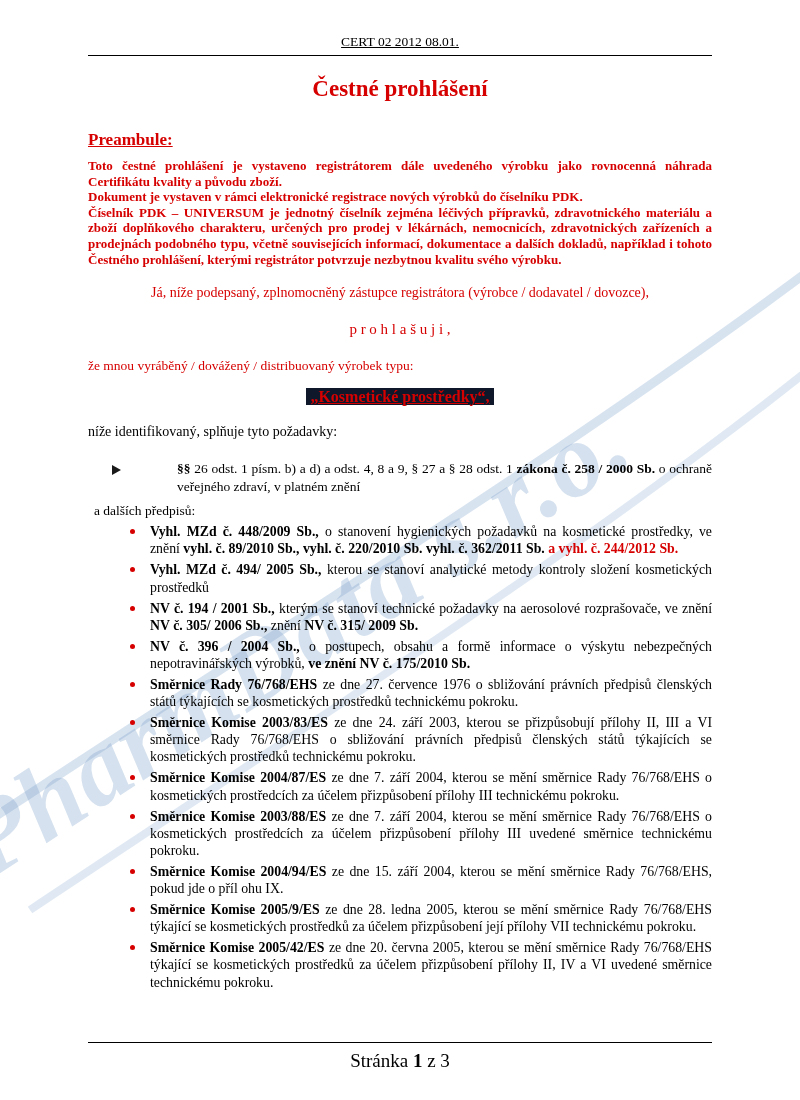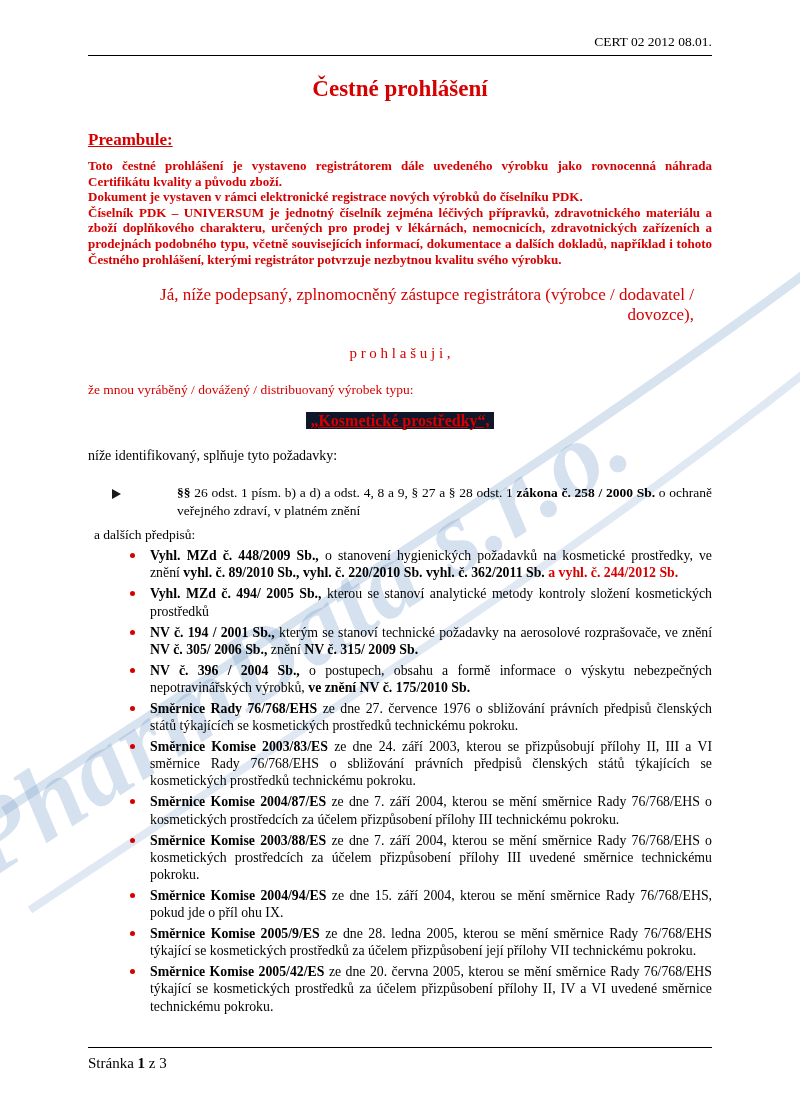--- a/index.html
+++ b/index.html
@@ -13,26 +13,26 @@
   }
   .page{position:relative;width:800px;height:1100px;overflow:hidden;background:#fff;}
   .wm-svg{position:absolute;inset:0;z-index:1;pointer-events:none;}
   .watermark{
     position:absolute;left:-30px;top:790px;z-index:1;
     transform:rotate(-33deg);transform-origin:0 50%;
     font-size:105px;font-weight:bold;font-style:italic;
     color:var(--wm);white-space:nowrap;pointer-events:none;letter-spacing:2px;
   }
   .content{position:relative;z-index:2;padding:34px 88px 0 88px;}
-  .doc-header{text-align:right;font-size:13.5px;padding-bottom:5px;border-bottom:1.5px solid #000;}
+  .doc-header{text-align:center;font-size:13.5px;padding-bottom:5px;border-bottom:1.5px solid #000;text-decoration:underline;}
   .title{color:var(--red);text-align:center;font-size:23px;font-weight:bold;margin:20px 0 4px 0;}
   .subtitle{color:var(--red);text-align:center;font-size:13.5px;font-weight:bold;margin:0 0 10px 0;}
   .preamble-heading{color:var(--red);font-size:17px;font-weight:bold;text-decoration:underline;margin:28px 0 8px 0;}
   .preamble{color:var(--red);font-weight:bold;font-size:13px;line-height:1.2;text-align:justify;margin:0;}
-  .intro{color:var(--red);text-align:right;font-size:17px;margin:18px 18px 0 18px;}
+  .intro{color:var(--red);text-align:center;font-size:14px;margin:18px 18px 0 18px;}
   .declare{color:var(--red);text-align:center;font-weight:normal;font-size:15px;margin:20px 0;}
   .product-line{color:var(--red);font-size:13.5px;margin:16px 0 0 0;}
   .product-type-wrap{text-align:center;margin:14px 0 0 0;}
   .product-type{
     color:var(--red);font-weight:bold;font-size:16px;
     background:#0f172a;text-decoration:underline;padding:0 4px;
   }
   .req{font-size:14px;margin:18px 0 0 0;}
   .arrow-item{display:flex;margin:20px 0 0 24px;gap:44px;}
   .arrow-icon{
@@ -49,21 +49,21 @@
     line-height:1.24;text-align:justify;margin-bottom:4px;
   }
   .bullet{
     position:absolute;left:2px;top:6px;width:5px;height:5px;
     border-radius:50%;background:var(--red);
   }
   .seg-b{font-weight:700;}
   .seg-br{font-weight:700;color:var(--red);}
   .footer{position:absolute;left:88px;right:88px;bottom:28px;z-index:2;}
   .footer-line{border-top:1.5px solid #000;}
-  .footer-text{font-size:15px;padding-top:7px;}
+  .footer-text{text-align:center;font-size:19px;padding-top:7px;}
 </style>
 </head>
 <body>
 
 <div class="page">
 
   <svg class="wm-svg" width="800" height="1100" viewBox="0 0 800 1100">
     <path d="M -40 840 C 260 640 560 460 850 240" fill="none" stroke="rgba(115,155,200,0.28)" stroke-width="9"></path>
     <path d="M 30 910 C 330 710 630 520 870 320" fill="none" stroke="rgba(115,155,200,0.22)" stroke-width="8"></path>
   </svg>

